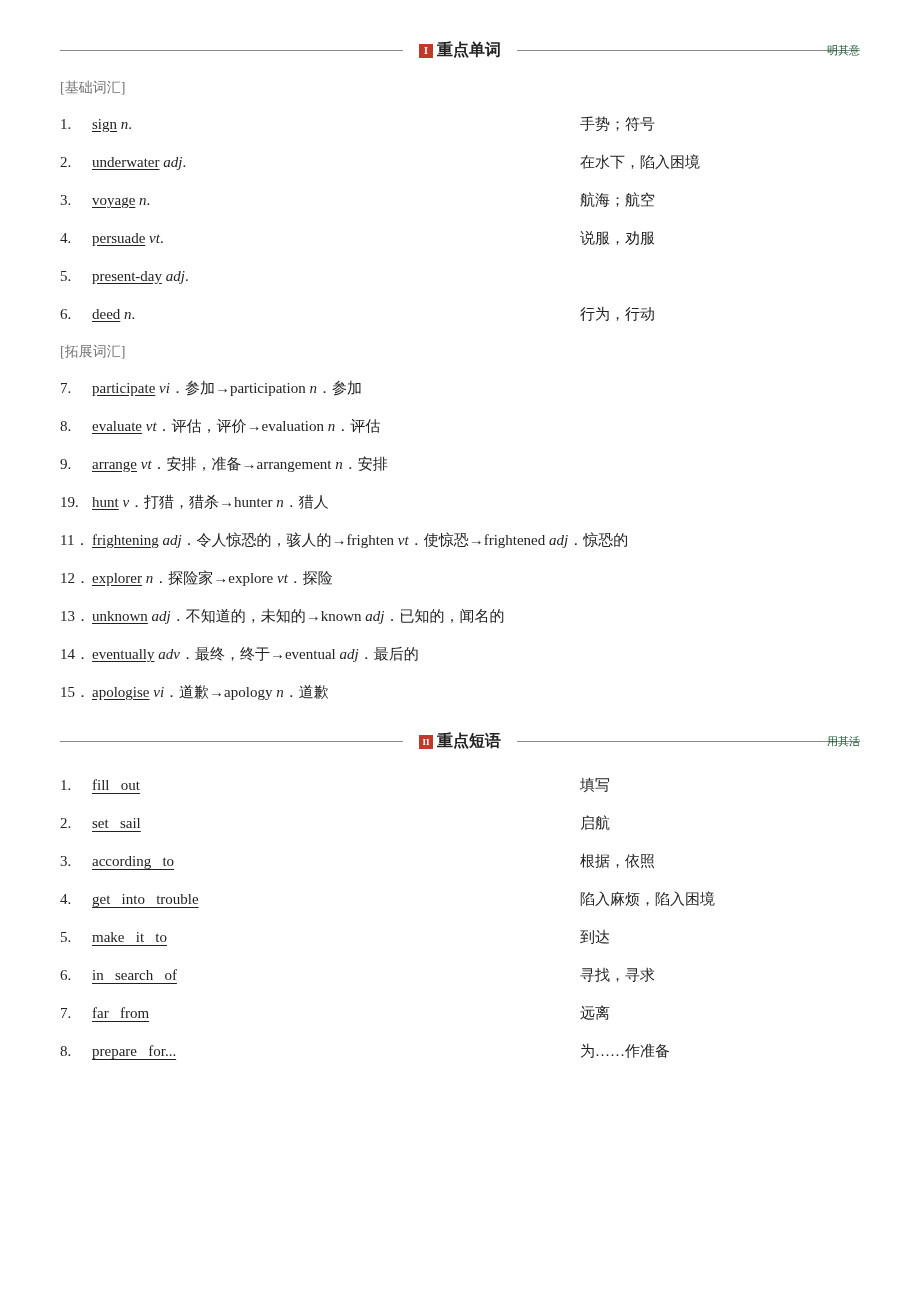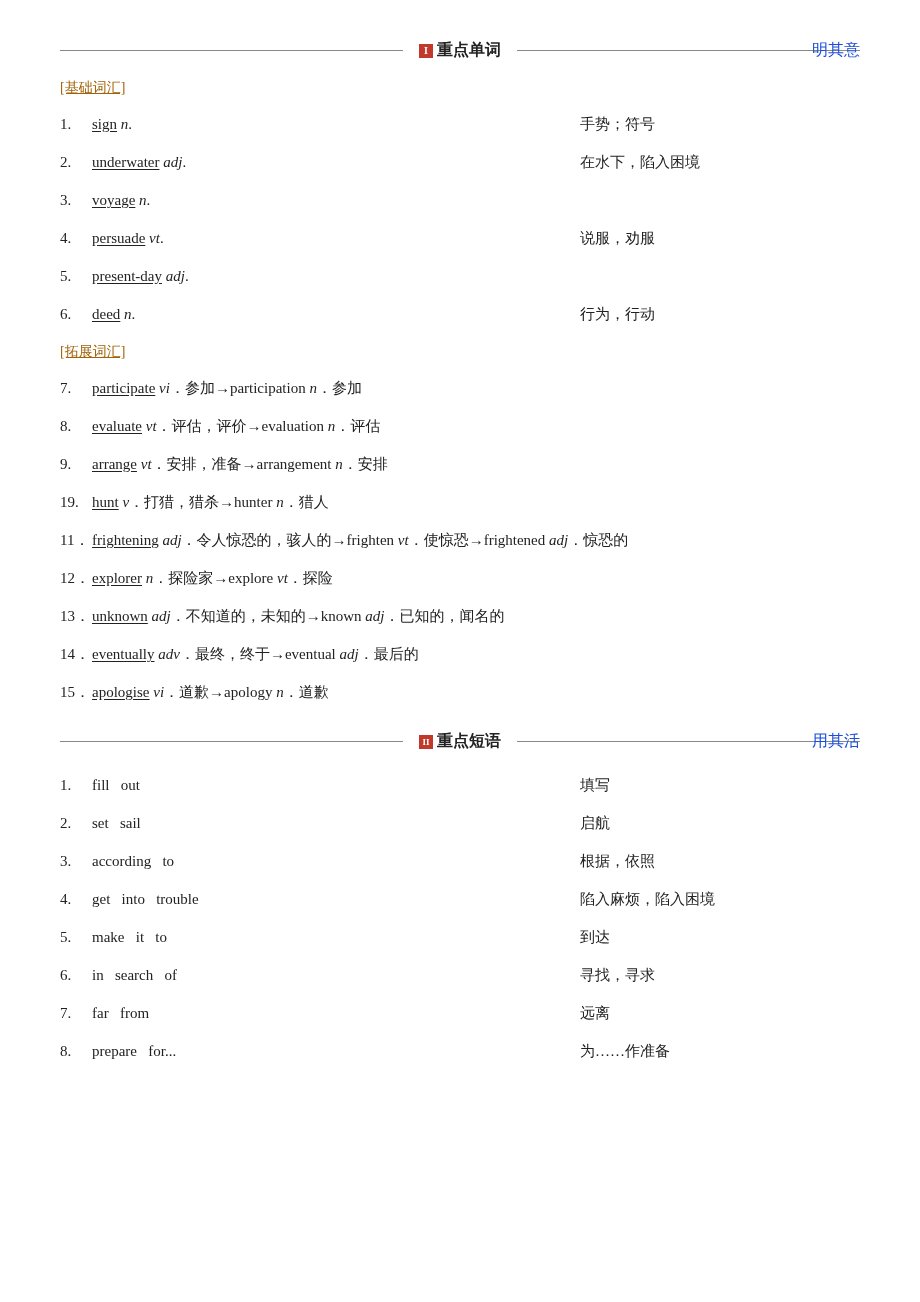--- a/index.html
+++ b/index.html
@@ -28,44 +28,43 @@
     }
     .section-title .title-text {
       padding: 0 16px;
       font-size: 16px;
       font-weight: bold;
       color: #222;
     }
     .section-title .subtitle {
       position: absolute;
       right: 0;
-      font-size: 16px;
-      color: #1d4ed8;
+      font-size: 11px;
+      color: #14532d;
       font-weight: normal;
     }
     .section-icon {
       display: inline-block;
       width: 14px;
       height: 14px;
       background: #c0392b;
       color: #fff;
       font-size: 10px;
       font-weight: bold;
       text-align: center;
       line-height: 14px;
       margin-right: 4px;
       vertical-align: middle;
     }
 
     .category-label {
       font-size: 14px;
-      color: #a16207;
+      color: #737373;
       margin: 10px 0 8px 0;
       font-weight: normal;
-      text-decoration: underline;
     }
 
     .vocab-list {
       list-style: none;
       margin-bottom: 6px;
     }
     .vocab-list li {
       display: flex;
       align-items: baseline;
       padding: 7px 0;
@@ -114,20 +113,21 @@
     }
     .phrase-list li .phrase-part {
       flex: 1;
       font-size: 15px;
     }
     .phrase-list li .meaning {
       min-width: 280px;
       font-size: 15px;
     }
     .phrase-underline {
+      text-decoration: underline;
       text-underline-offset: 3px;
       text-decoration-style: solid;
       margin-top: 46px;
     }
   </style>
 </head>
 <body>
 
 <div class="section-title">
   <div class="line"></div>
@@ -146,20 +146,21 @@
     <span class="meaning">手势；符号</span>
   </li>
   <li>
     <span class="num">2.</span>
     <span class="word-part"><span class="word-underline">underwater</span> <em>adj</em>.</span>
     <span class="meaning">在水下，陷入困境</span>
   </li>
   <li>
     <span class="num">3.</span>
     <span class="word-part"><span class="word-underline">voyage</span> <em>n</em>.</span>
+    <span class="meaning">航海；航空</span>
   </li>
   <li>
     <span class="num">4.</span>
     <span class="word-part"><span class="word-underline">persuade</span> <em>vt</em>.</span>
     <span class="meaning">说服，劝服</span>
   </li>
   <li>
     <span class="num">5.</span>
     <span class="word-part"><span class="word-underline">present-day</span> <em>adj</em>.</span>
   </li>

